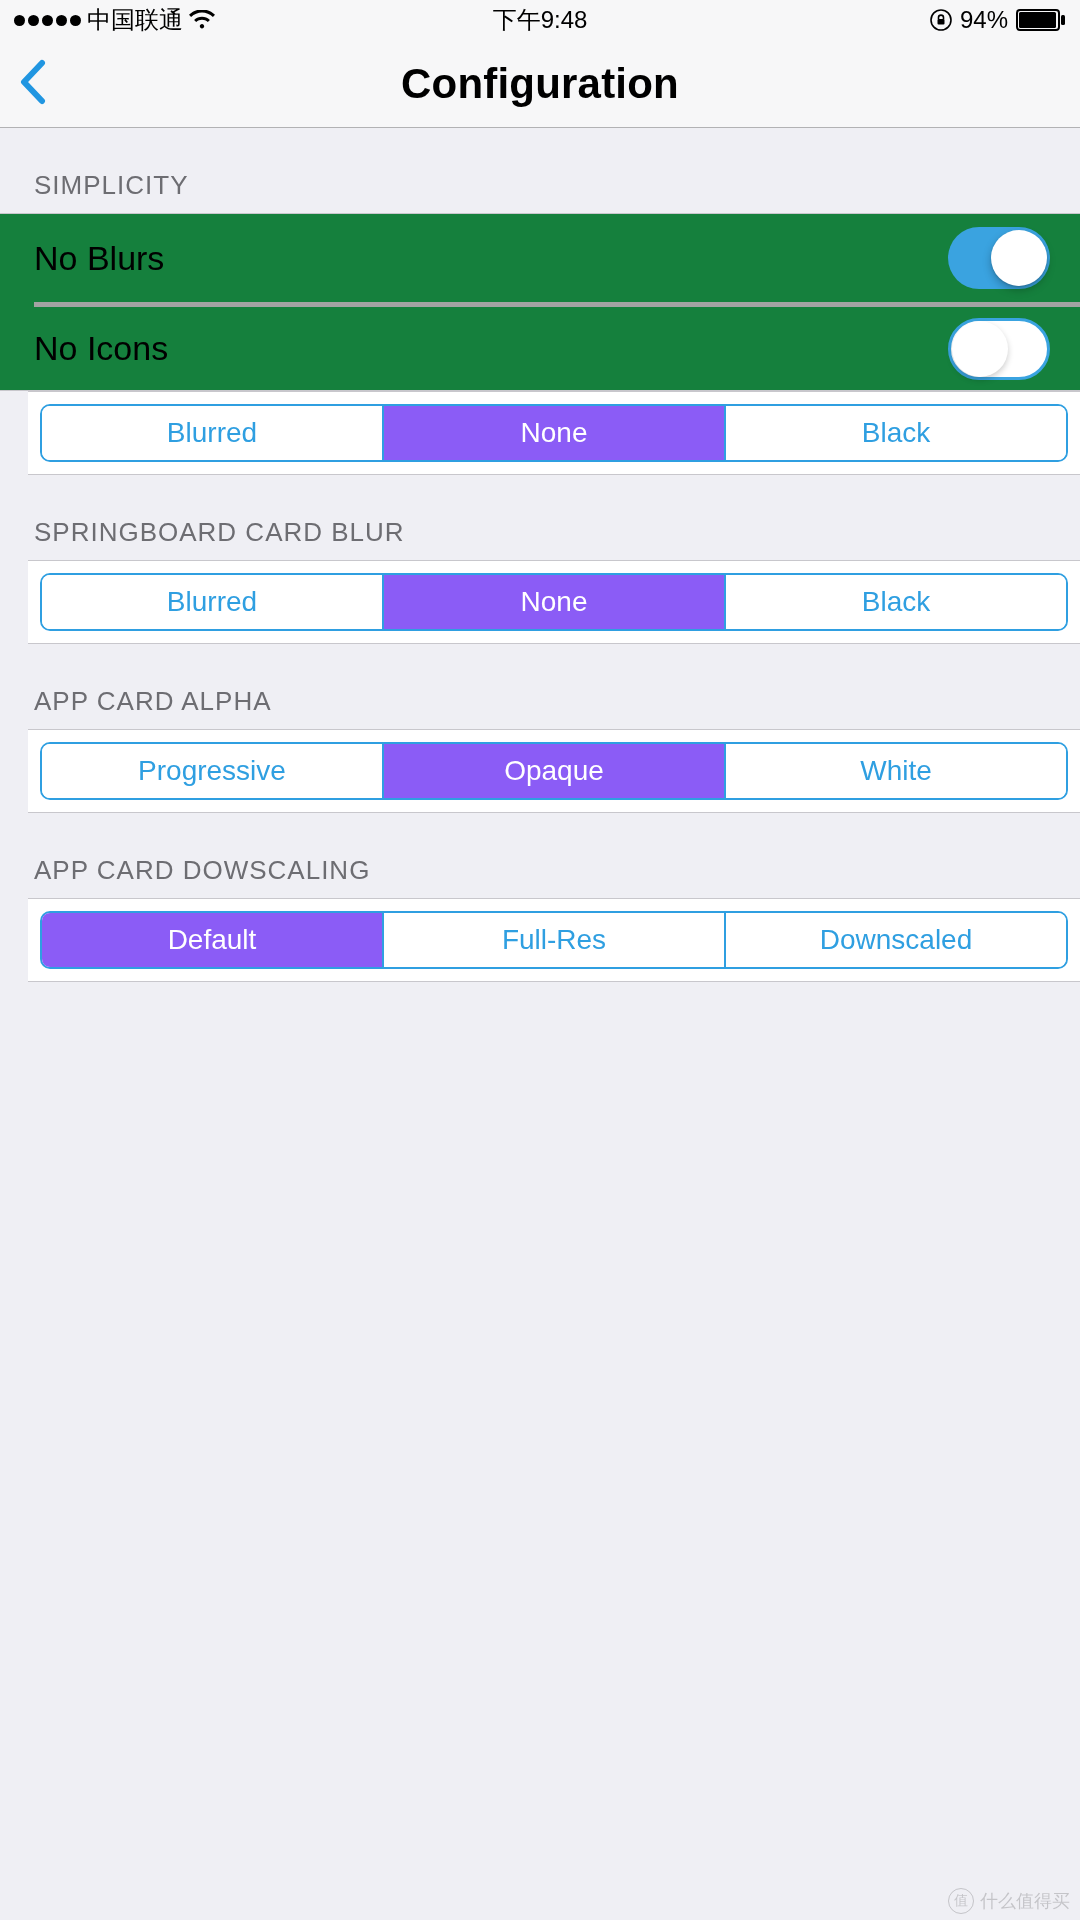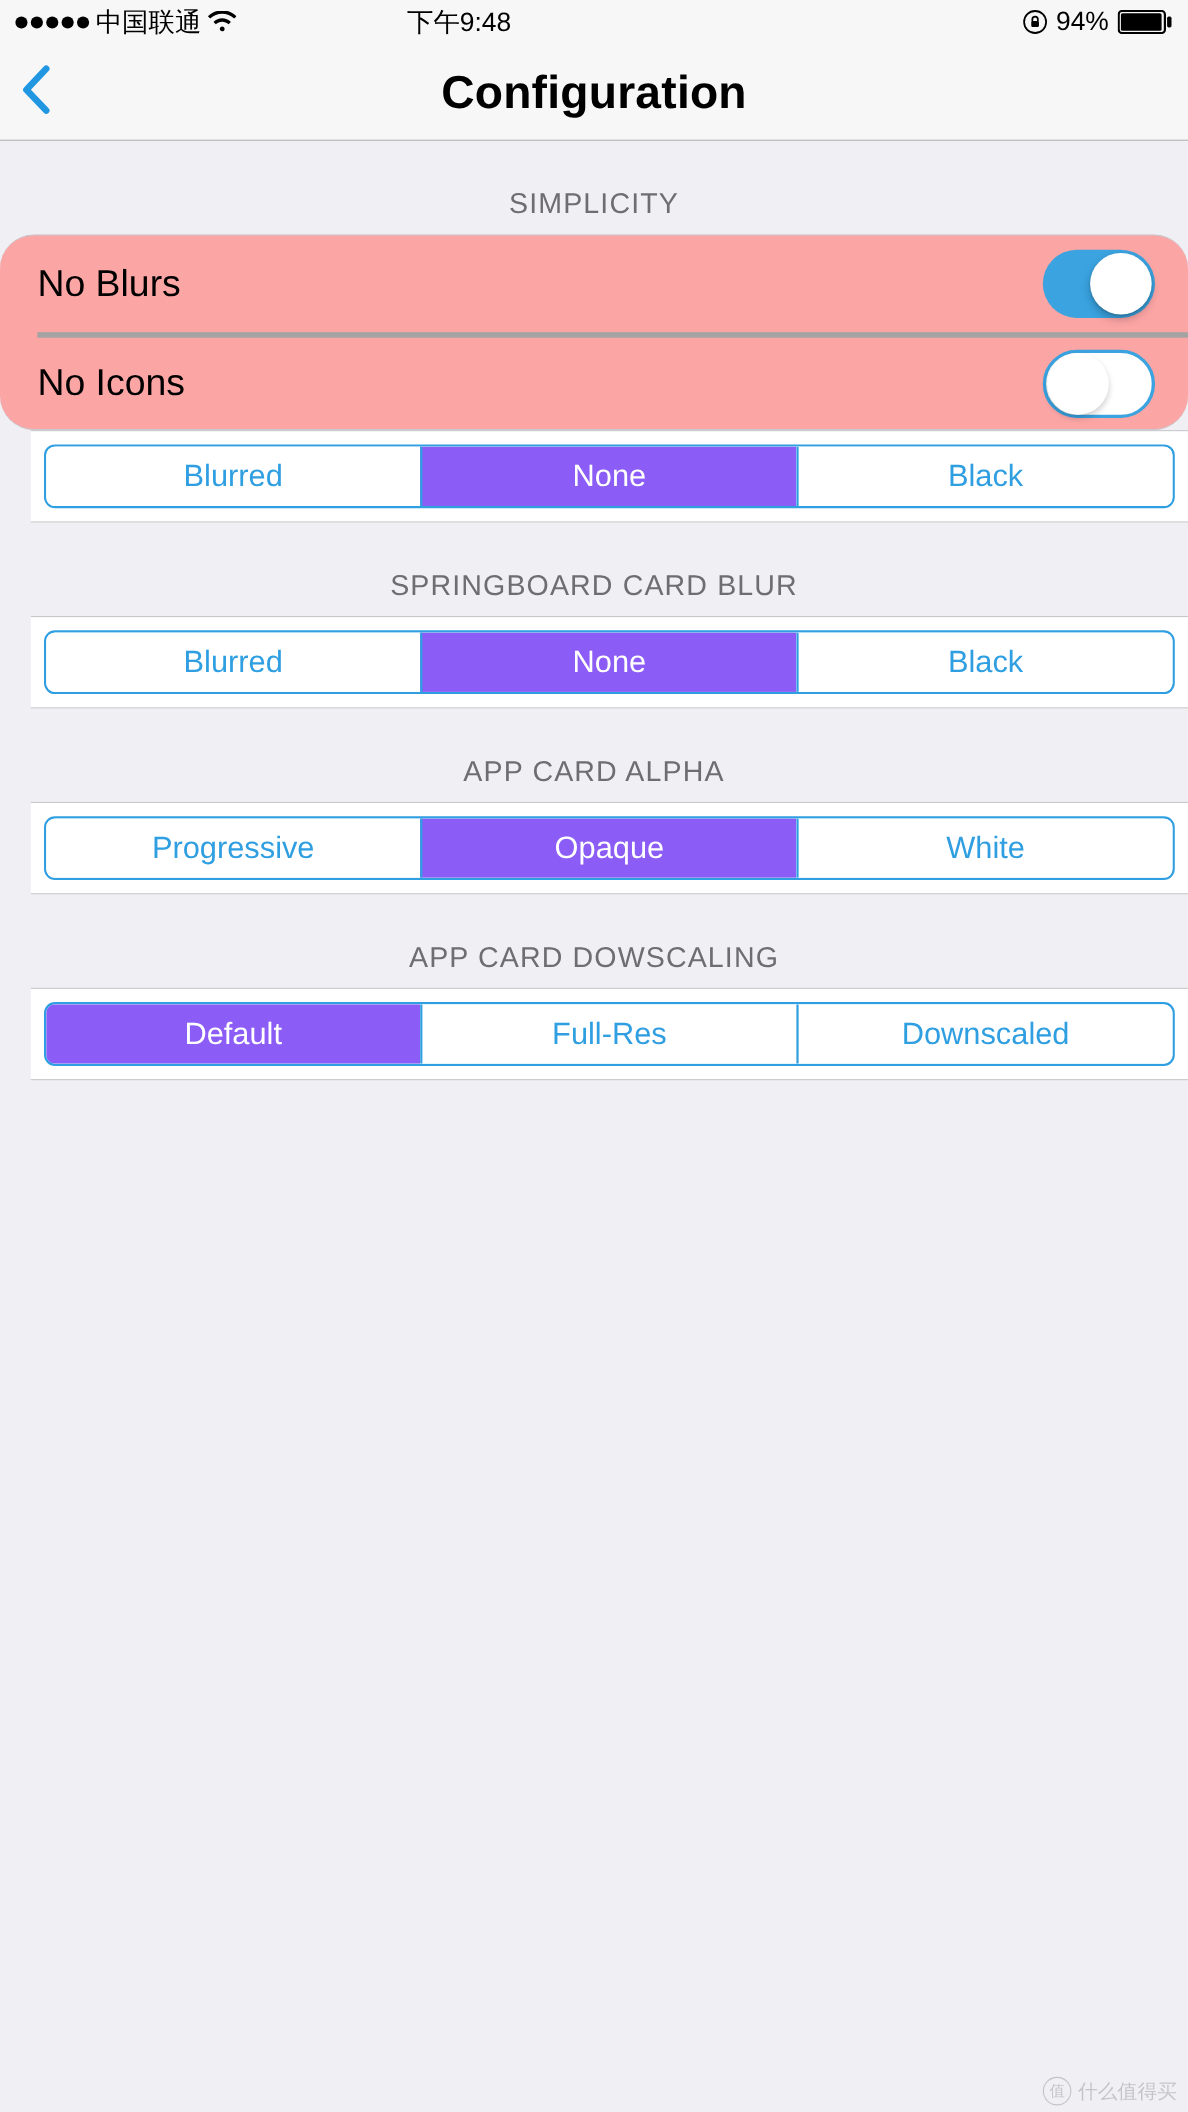--- a/index.html
+++ b/index.html
@@ -18,21 +18,21 @@
     background: #f7f7f8;
     display: flex;
     align-items: center;
     padding: 0 14px;
     font-size: 24px;
     font-weight: 500;
     color: #000;
     gap: 16px;
   }
   .status-left { flex: 1; display: flex; align-items: center; gap: 6px; }
-  .status-center { flex: 1; text-align: left; }
+  .status-center { flex: 1; text-align: center; }
   .status-right { flex: 1; display: flex; align-items: center; justify-content: flex-end; gap: 8px; }
 
   .signal-dots { display: inline-flex; gap: 3px; }
   .signal-dots span {
     width: 11px; height: 11px; border-radius: 50%; background: #000;
   }
   .wifi-icon svg { display:block; }
   .lock-icon svg, .battery svg { display:block; }
 
   
@@ -61,29 +61,27 @@
 
   .content {
     background: #efeff4;
   }
 
   .section-header {
     padding: 42px 34px 12px 34px;
     font-size: 26px;
     color: #6d6d72;
     letter-spacing: 1px;
-    text-align: center;
   }
 
   
   .group {
-    background: #fca5a5;
+    background: #15803d;
     border-top: 1px solid #c8c7cc;
     border-bottom: 1px solid #c8c7cc;
-    border-radius: 31px;
   }
   .row {
     display: flex;
     align-items: center;
     justify-content: space-between;
     height: 88px;
     padding: 0 30px 0 34px;
   }
   .row + .row {
     border-top: 5px solid #a3a3a3;

